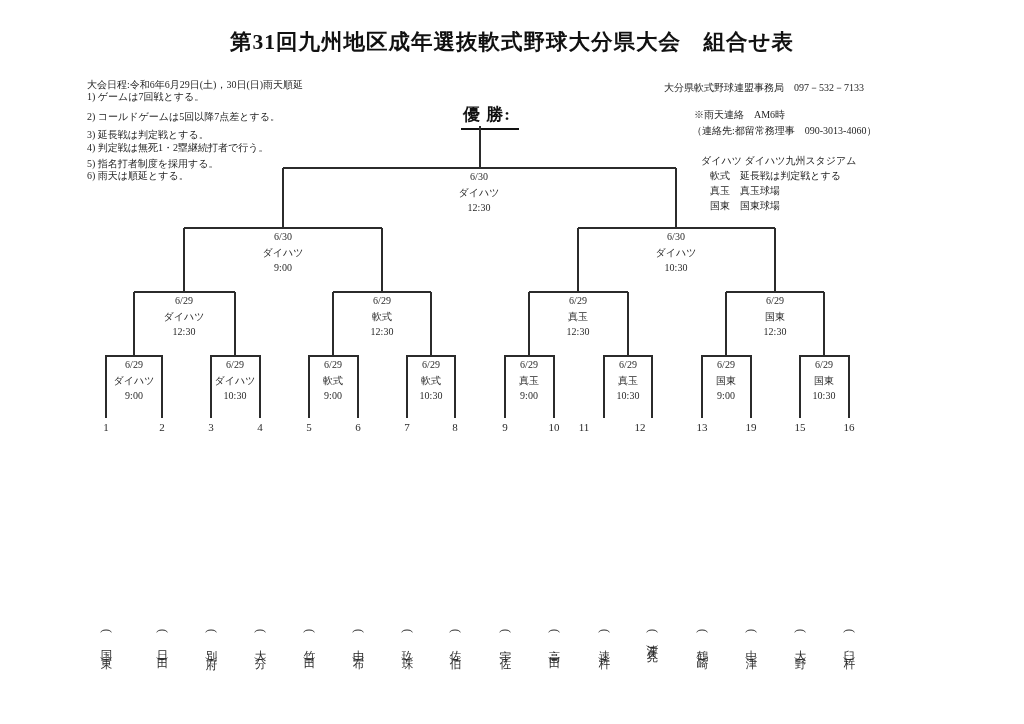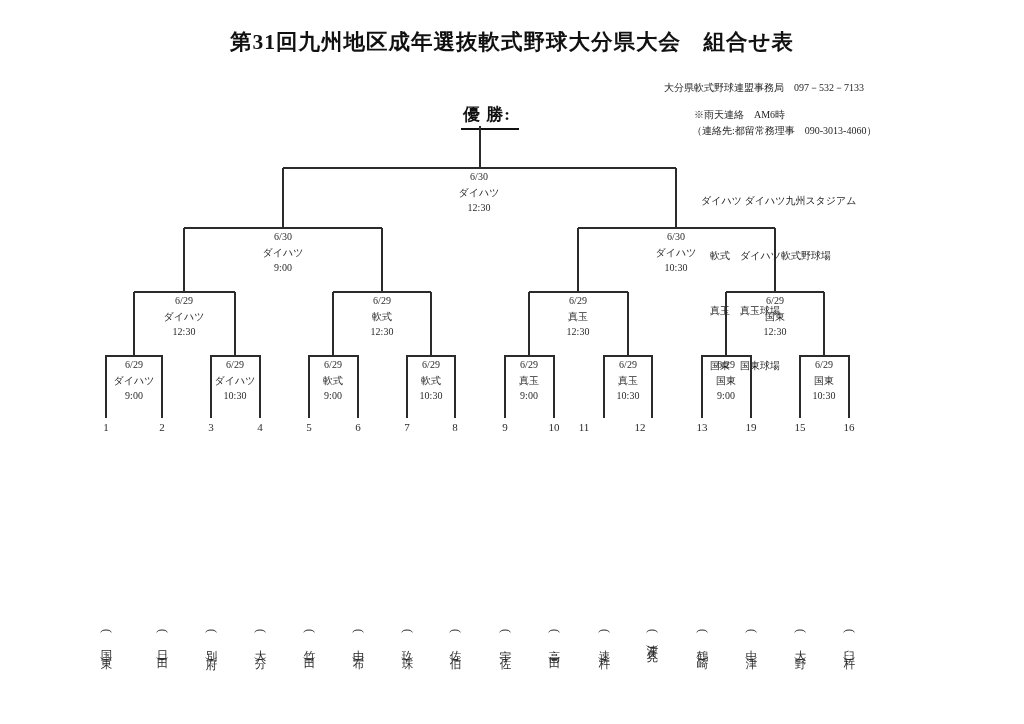--- a/index.html
+++ b/index.html
@@ -11,21 +11,21 @@
     position:absolute;top:27px;left:0;width:1024px;text-align:center;
     font-size:21.5px;font-weight:bold;letter-spacing:1px;color:#111;
   }
   .info-left{position:absolute;left:87px;top:79px;font-size:10px;line-height:12px;white-space:nowrap;}
   .info-left .ln{display:block;}
   .mt8{margin-top:8px;} .mt6{margin-top:6px;} .mt1{margin-top:1px;} .mt4{margin-top:4px;}
   .office{position:absolute;left:664px;top:81px;font-size:10px;white-space:nowrap;}
   .rain{position:absolute;left:694px;top:108px;font-size:10px;white-space:nowrap;}
   .contact{position:absolute;left:692px;top:124px;font-size:10px;white-space:nowrap;}
   .venues{position:absolute;left:701px;top:153px;font-size:10px;line-height:15px;white-space:nowrap;}
-  .venues .vln{display:block;margin-top:40px;}
+  .venues .vln{display:block;}
   .venues .ind{padding-left:9px;}
   .champion{
     position:absolute;left:461px;top:103px;font-size:17px;font-weight:bold;color:#111;
     border-bottom:2px solid #111;padding:0 8px 2px 2px;white-space:nowrap;letter-spacing:1px;
   }
   svg.lines{position:absolute;left:0;top:0;}
   .mlabel{
     position:absolute;width:90px;text-align:center;transform:translateX(-50%);
     font-size:10px;line-height:15.5px;white-space:nowrap;color:#2a2a2a;
   }
@@ -42,28 +42,37 @@
   .sp2{letter-spacing:8px;}
   .sp3{letter-spacing:3px;}
 </style>
 </head>
 <body>
 
 <div class="page">
 
   <div class="title">第31回九州地区成年選抜軟式野球大分県大会　組合せ表</div>
 
+  <div class="info-left">
+    <span class="ln">大会日程:令和6年6月29日(土)，30日(日)雨天順延</span>
+    <span class="ln">1) ゲームは7回戦とする。</span>
+    <span class="ln mt8">2) コールドゲームは5回以降7点差とする。</span>
+    <span class="ln mt6">3) 延長戦は判定戦とする。</span>
+    <span class="ln mt1">4) 判定戦は無死1・2塁継続打者で行う。</span>
+    <span class="ln mt4">5) 指名打者制度を採用する。</span>
+    <span class="ln">6) 雨天は順延とする。</span>
+  </div>
 
   <div class="office">大分県軟式野球連盟事務局　097－532－7133</div>
   <div class="rain">※雨天連絡　AM6時</div>
   <div class="contact">（連絡先:都留常務理事　090-3013-4060）</div>
 
   <div class="venues">
     <span class="vln">ダイハツ ダイハツ九州スタジアム</span>
-    <span class="vln ind">軟式　ダイハツ軟式野球場</span>
+    <span class="vln ind">軟式　延長戦は判定戦とする</span>
     <span class="vln ind">真玉　真玉球場</span>
     <span class="vln ind">国東　国東球場</span>
   </div>
 
   <div class="champion">優 勝:</div>
 
   <svg class="lines" width="1024" height="724" viewBox="0 0 1024 724">
     <path fill="none" stroke="#2b2b2b" stroke-width="1.2" shape-rendering="crispEdges" d="
       M106 418 V356 H162 V418 M134 356 V292
       M211 418 V356 H260 V418 M235 356 V292

